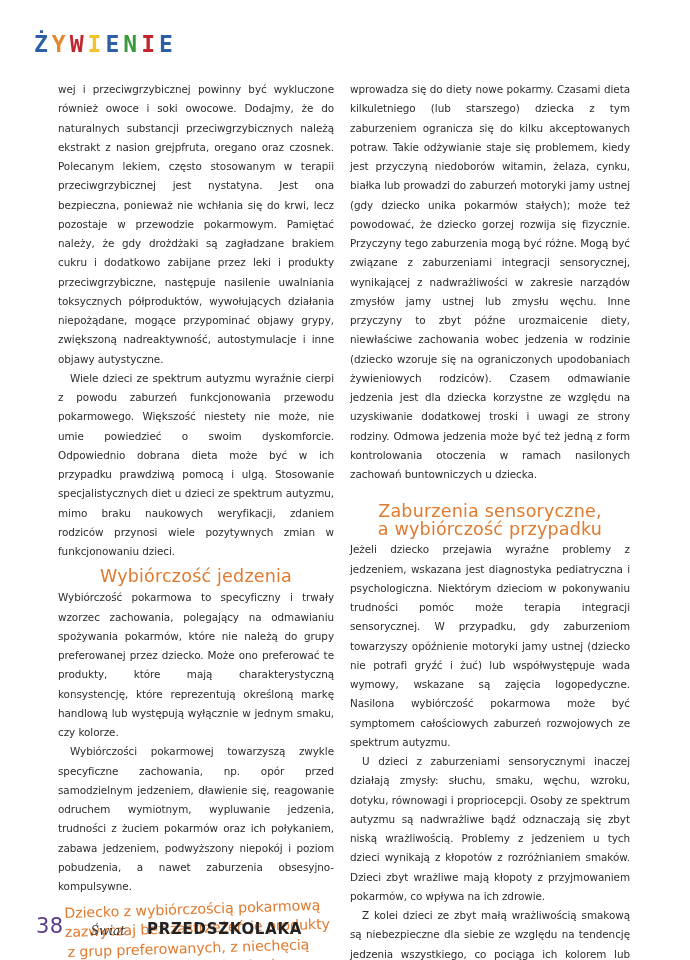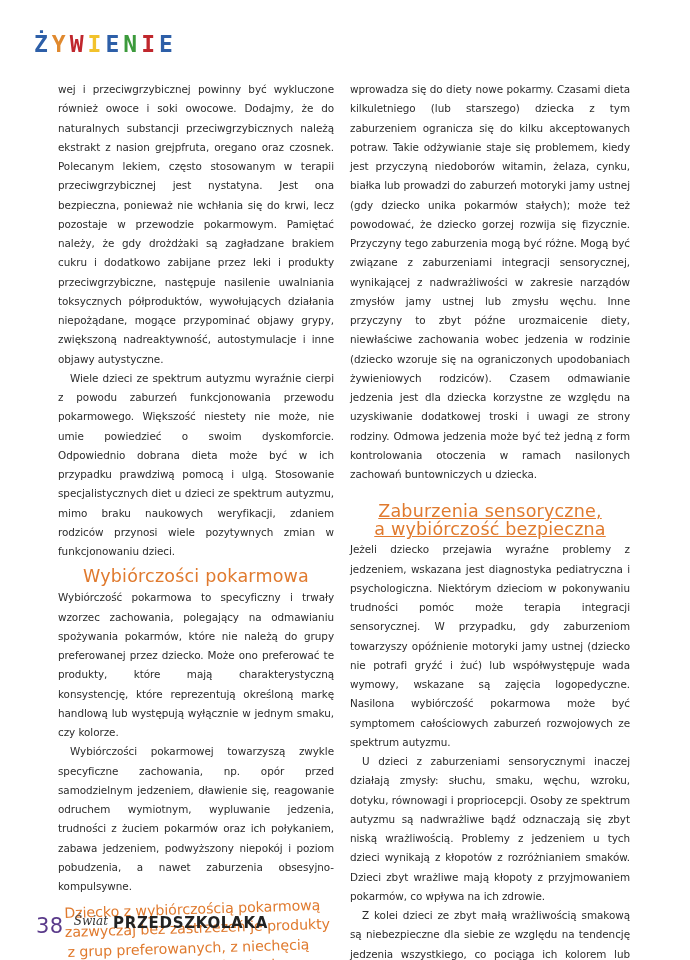--- a/index.html
+++ b/index.html
@@ -10,30 +10,30 @@
   .header-title span { font-family: "DejaVu Sans Mono", monospace; font-size: 23px; font-weight: bold;
                        letter-spacing: 1px; line-height: 24px; }
   .col { position: absolute; top: 80px; width: 276px; font-size: 10.4px; line-height: 19.25px;
          text-align: justify; letter-spacing: -0.05px; }
   .col.left { left: 58px; }
   .col.right { left: 350px; width: 280px; }
   .col p { margin: 0; }
   .col p.indent { text-indent: 12px; }
   .section-heading { color: #e07a2e; font-size: 17.5px; line-height: 19px; text-align: center;
                      margin: 6px 0 2px 0; letter-spacing: 0.2px; }
-  .section-heading.two { margin-top: 18px; margin-bottom: 2px; text-decoration: underline; }
+  .section-heading.two { margin-top: 18px; margin-bottom: 2px; }
   .section-heading.two div { line-height: 18px; }
   .pullquote { color: #e07a2e; font-size: 14.2px; line-height: 19.3px; margin: 8px 0 10px 6px;
                transform: rotate(-1.8deg); transform-origin: left top; text-align: left; }
   .pullquote div:nth-child(2) { padding-left: 0px; }
   .pullquote div:nth-child(3) { padding-left: 2px; }
   .pullquote div:nth-child(4) { padding-left: 2px; }
   .pullquote div:nth-child(5) { padding-left: 4px; }
   .pullquote div:nth-child(6) { padding-left: 10px; }
-  .footer { position: absolute; left: 36px; top: 914px; display: flex; align-items: flex-start; gap: 10px; }
+  .footer { position: absolute; left: 36px; top: 914px; display: flex; align-items: flex-end; gap: 27px; }
   .page-number { color: #5a3a8a; font-size: 21px; letter-spacing: 0.5px; }
   .mag-script { font-family: "DejaVu Serif", serif; font-style: italic; font-size: 12px; color: #333; }
   .mag-name { font-size: 15px; font-weight: bold; letter-spacing: 0.7px; color: #222; margin-left: -5px; }
 </style>
 </head>
 <body>
 
 <div class="header-title" id="section-title">
     <span style="color: rgb(45, 95, 168);">Ż</span>
     <span style="color: rgb(224, 137, 46);">Y</span>
@@ -41,38 +41,38 @@
     <span style="color: rgb(242, 194, 44);">I</span>
     <span style="color: rgb(45, 95, 168);">E</span>
     <span style="color: rgb(60, 154, 60);">N</span>
     <span style="color: rgb(192, 39, 45);">I</span>
     <span style="color: rgb(45, 95, 168);">E</span>
   </div>
 
 <div class="col left">
   <p>wej i przeciwgrzybicznej powinny być wykluczone również owoce i soki owocowe. Dodajmy, że do naturalnych substancji przeciwgrzybicznych należą ekstrakt z nasion grejpfruta, oregano oraz czosnek. Polecanym lekiem, często stosowanym w terapii przeciwgrzybicznej jest nystatyna. Jest ona bezpieczna, ponieważ nie wchłania się do krwi, lecz pozostaje w przewodzie pokarmowym. Pamiętać należy, że gdy drożdżaki są zagładzane brakiem cukru i dodatkowo zabijane przez leki i produkty przeciwgrzybiczne, następuje nasilenie uwalniania toksycznych półproduktów, wywołujących działania niepożądane, mogące przypominać objawy grypy, zwiększoną nadreaktywność, autostymulacje i inne objawy autystyczne.</p>
   <p class="indent">Wiele dzieci ze spektrum autyzmu wyraźnie cierpi z powodu zaburzeń funkcjonowania przewodu pokarmowego. Większość niestety nie może, nie umie powiedzieć o swoim dyskomforcie. Odpowiednio dobrana dieta może być w ich przypadku prawdziwą pomocą i ulgą. Stosowanie specjalistycznych diet u dzieci ze spektrum autyzmu, mimo braku naukowych weryfikacji, zdaniem rodziców przynosi wiele pozytywnych zmian w funkcjonowaniu dzieci.</p>
-  <div class="section-heading">Wybiórczości pokarmowa</div>
+  <div class="section-heading">Wybiórczość jedzenia</div>
   <p>Wybiórczość pokarmowa to specyficzny i trwały wzorzec zachowania, polegający na odmawianiu spożywania pokarmów, które nie należą do grupy preferowanej przez dziecko. Może ono preferować te produkty, które mają charakterystyczną konsystencję, które reprezentują określoną markę handlową lub występują wyłącznie w jednym smaku, czy kolorze.</p>
   <p class="indent">Wybiórczości pokarmowej towarzyszą zwykle specyficzne zachowania, np. opór przed samodzielnym jedzeniem, dławienie się, reagowanie odruchem wymiotnym, wypluwanie jedzenia, trudności z żuciem pokarmów oraz ich połykaniem, zabawa jedzeniem, podwyższony niepokój i poziom pobudzenia, a nawet zaburzenia obsesyjno-kompulsywne.</p>
   <div class="pullquote">
     <div>Dziecko z wybiórczością pokarmową</div>
     <div>zazwyczaj bez zastrzeżeń je produkty</div>
     <div>z grup preferowanych, z niechęcią</div>
     <div>odnosi się do tych, których nie akceptuje,</div>
 
   </div>
 
 </div>
 
 <div class="col right">
   <p>wprowadza się do diety nowe pokarmy. Czasami dieta kilkuletniego (lub starszego) dziecka z tym zaburzeniem ogranicza się do kilku akceptowanych potraw. Takie odżywianie staje się problemem, kiedy jest przyczyną niedoborów witamin, żelaza, cynku, białka lub prowadzi do zaburzeń motoryki jamy ustnej (gdy dziecko unika pokarmów stałych); może też powodować, że dziecko gorzej rozwija się fizycznie. Przyczyny tego zaburzenia mogą być różne. Mogą być związane z zaburzeniami integracji sensorycznej, wynikającej z nadwrażliwości w zakresie narządów zmysłów jamy ustnej lub zmysłu węchu. Inne przyczyny to zbyt późne urozmaicenie diety, niewłaściwe zachowania wobec jedzenia w rodzinie (dziecko wzoruje się na ograniczonych upodobaniach żywieniowych rodziców). Czasem odmawianie jedzenia jest dla dziecka korzystne ze względu na uzyskiwanie dodatkowej troski i uwagi ze strony rodziny. Odmowa jedzenia może być też jedną z form kontrolowania otoczenia w ramach nasilonych zachowań buntowniczych u dziecka.</p>
   <div class="section-heading two">
     <div>Zaburzenia sensoryczne,</div>
-    <div>a wybiórczość bezpieczna</div>
+    <div>a wybiórczość przypadku</div>
   </div>
   <p>Jeżeli dziecko przejawia wyraźne problemy z jedzeniem, wskazana jest diagnostyka pediatryczna i psychologiczna. Niektórym dzieciom w pokonywaniu trudności pomóc może terapia integracji sensorycznej. W przypadku, gdy zaburzeniom towarzyszy opóźnienie motoryki jamy ustnej (dziecko nie potrafi gryźć i żuć) lub współwystępuje wada wymowy, wskazane są zajęcia logopedyczne. Nasilona wybiórczość pokarmowa może być symptomem całościowych zaburzeń rozwojowych ze spektrum autyzmu.</p>
   <p class="indent">U dzieci z zaburzeniami sensorycznymi inaczej działają zmysły: słuchu, smaku, węchu, wzroku, dotyku, równowagi i propriocepcji. Osoby ze spektrum autyzmu są nadwrażliwe bądź odznaczają się zbyt niską wrażliwością. Problemy z jedzeniem u tych dzieci wynikają z kłopotów z rozróżnianiem smaków. Dzieci zbyt wrażliwe mają kłopoty z przyjmowaniem pokarmów, co wpływa na ich zdrowie.</p>
   <p class="indent">Z kolei dzieci ze zbyt małą wrażliwością smakową są niebezpieczne dla siebie ze względu na tendencję jedzenia wszystkiego, co pociąga ich kolorem lub zapachem. Większość dzieci z autyzmem cierpi z powodu zaburzeń czucia w jamie ustnej i dlatego nie lubi doznania, jakie wywołuje gryzienie pokarmu. Dodatkową trudnością bywa napięcie mięśniowe, które nie określa siły, z jaką możemy używać grupy poszczególnych mięśni. Innym ważnym powodem kłopotów z przeżuwaniem jest nadwrażliwość na dźwięki. Odgłosy wydawane w trakcie przeżuwania mogą być nie do zniesienia dla dziecka cierpiącego na autyzm. Roz-</p>
 </div>
 
 <div class="footer">
   <span class="page-number">38</span>
   <span class="mag-script">Świat</span>
   <span class="mag-name">PRZEDSZKOLAKA</span>

